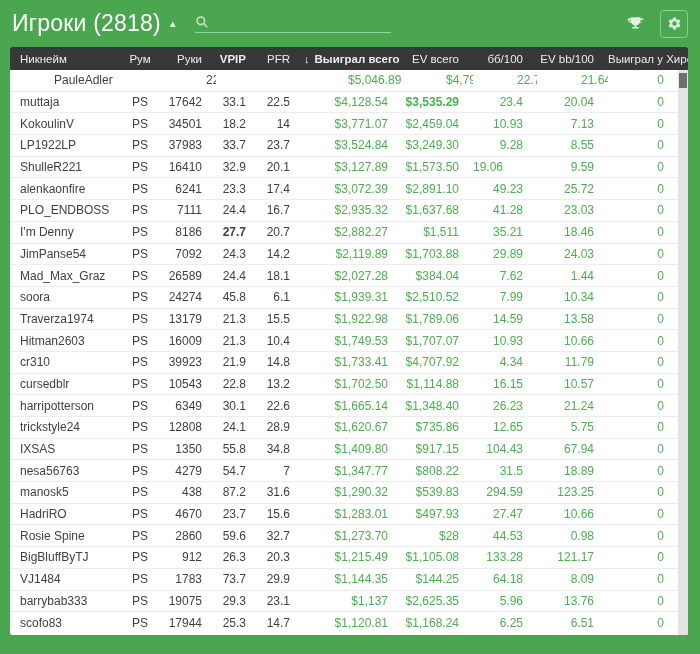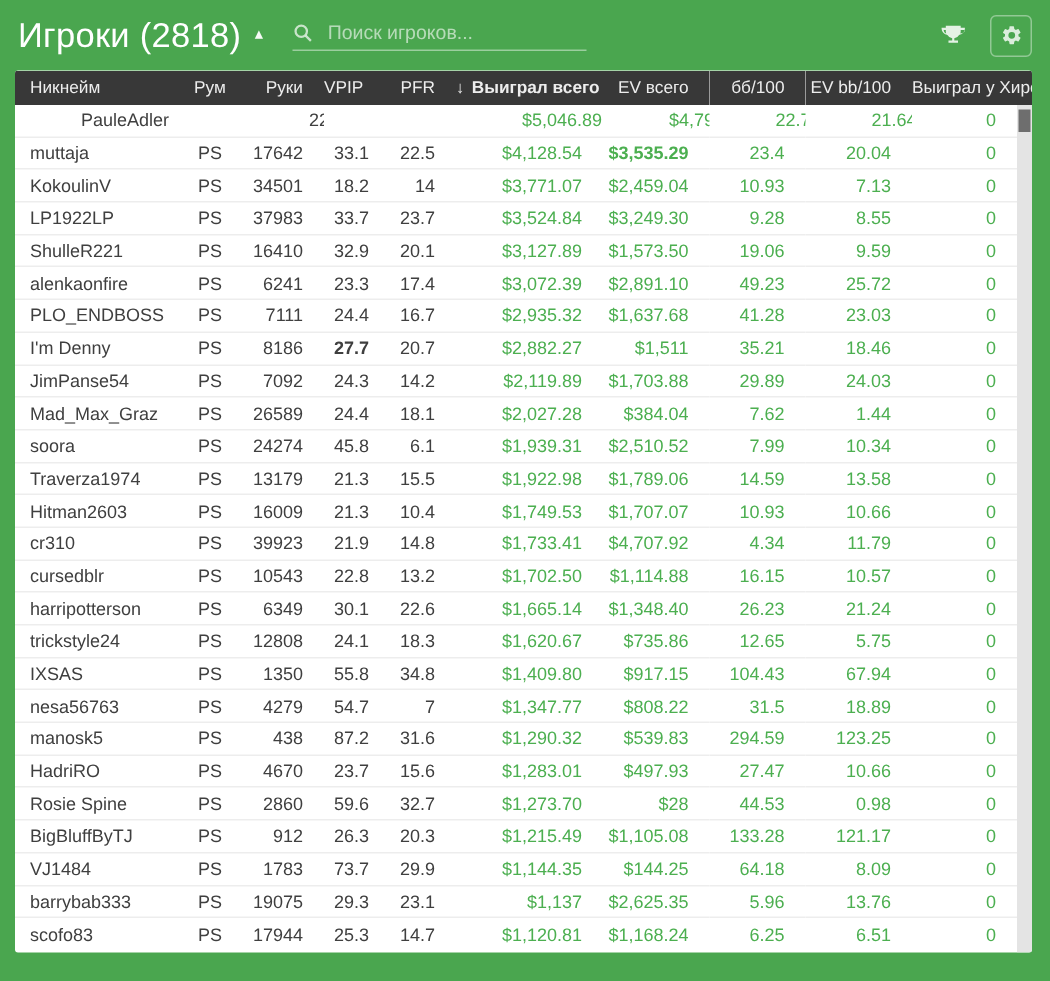--- a/index.html
+++ b/index.html
@@ -49,21 +49,20 @@
 
   <div class="titlebar">
     <span class="app-title">Игроки (2818)</span>
     <span class="caret">▴</span>
 
     <div class="searchbox">
       <svg width="14" height="14" viewBox="0 0 24 24" fill="none" stroke="rgba(255,255,255,.7)" stroke-width="2.6">
         <circle cx="10" cy="10" r="6.5"></circle>
         <line x1="15" y1="15" x2="21" y2="21"></line>
       </svg>
-      <input type="text" placeholder="Поиск игроков..." style="">
     </div>
 
     <div class="tb-icons">
       <div class="icon-btn">
         <svg width="17" height="17" viewBox="0 0 24 24" fill="rgba(255,255,255,.85)">
           <path d="M5 3h14v2h4c0 4.2-2.6 6.3-5.5 6.7A6.5 6.5 0 0 1 13 14.9V17h3.5v2h-9v-2H11v-2.1a6.5 6.5 0 0 1-4.5-3.2C3.6 11.3 1 9.2 1 5h4V3zm-2 4c.2 1.6 1 2.8 2.3 3.4A8 8 0 0 1 5 7H3zm18 0h-2a8 8 0 0 1-.3 3.4C22 9.8 22.8 8.6 23 7h-2z"></path>
         </svg>
       </div>
       <div class="icon-btn gear-btn">
         <svg width="15" height="15" viewBox="0 0 24 24" fill="rgba(255,255,255,.8)">
@@ -85,21 +84,21 @@
         <col style="width:71px">
           <col style="width:64px">
           <col style="width:71px">
           <col>
       </colgroup>
       <thead>
         <tr>
             <th style="text-align: left;"><span>Никнейм</span></th>
             <th style="text-align: center;"><span>Рум</span></th>
             <th style="text-align: right;"><span>Руки</span></th>
-            <th style="text-align: left;"><span>VPIP</span></th>
+            <th style="text-align: right; font-weight: bold;"><span>VPIP</span></th>
             <th style="text-align: right;"><span>PFR</span></th>
             <th style="text-align: right; font-weight: bold;"><span class="sort-arrow">↓</span><span>Выиграл всего</span></th>
             <th style="text-align: right;"><span>EV всего</span></th>
             <th style="text-align: right;"><span>бб/100</span></th>
             <th style="text-align: right;"><span>EV bb/100</span></th>
             <th style="text-align: right;"><span>Выиграл у Хиро</span></th>
           </tr>
       </thead>
       <tbody>
           <tr>
@@ -151,21 +150,21 @@
             <td class="green" style="text-align: right;">0</td>
           </tr>
           <tr>
             <td style="text-align: left;">ShulleR221</td>
             <td style="text-align: center;">PS</td>
             <td style="text-align: right;">16410</td>
             <td style="text-align: right;">32.9</td>
             <td style="text-align: right;">20.1</td>
             <td class="green" style="text-align: right;">$3,127.89</td>
             <td class="green" style="text-align: right;">$1,573.50</td>
-            <td class="green" style="text-align: right; margin-top: 40px;">19.06</td>
+            <td class="green" style=" margin-top: 40px;">19.06</td>
             <td class="green" style="text-align: right;">9.59</td>
             <td class="green" style="text-align: right;">0</td>
           </tr>
           <tr>
             <td style="text-align: left;">alenkaonfire</td>
             <td style="text-align: center;">PS</td>
             <td style="text-align: right;">6241</td>
             <td style="text-align: right;">23.3</td>
             <td style="text-align: right;">17.4</td>
             <td class="green" style="text-align: right;">$3,072.39</td>
@@ -292,21 +291,21 @@
             <td class="green" style="text-align: right;">$1,348.40</td>
             <td class="green" style="text-align: right;">26.23</td>
             <td class="green" style="text-align: right;">21.24</td>
             <td class="green" style="text-align: right;">0</td>
           </tr>
           <tr>
             <td style="text-align: left;">trickstyle24</td>
             <td style="text-align: center;">PS</td>
             <td style="text-align: right;">12808</td>
             <td style="text-align: right;">24.1</td>
-            <td style="text-align: right;">18.3</td>
+            <td style="text-align: right;">28.9</td>
             <td class="green" style="text-align: right;">$1,620.67</td>
             <td class="green" style="text-align: right;">$735.86</td>
             <td class="green" style="text-align: right;">12.65</td>
             <td class="green" style="text-align: right;">5.75</td>
             <td class="green" style="text-align: right;">0</td>
           </tr>
           <tr>
             <td style="text-align: left;">IXSAS</td>
             <td style="text-align: center;">PS</td>
             <td style="text-align: right;">1350</td>

